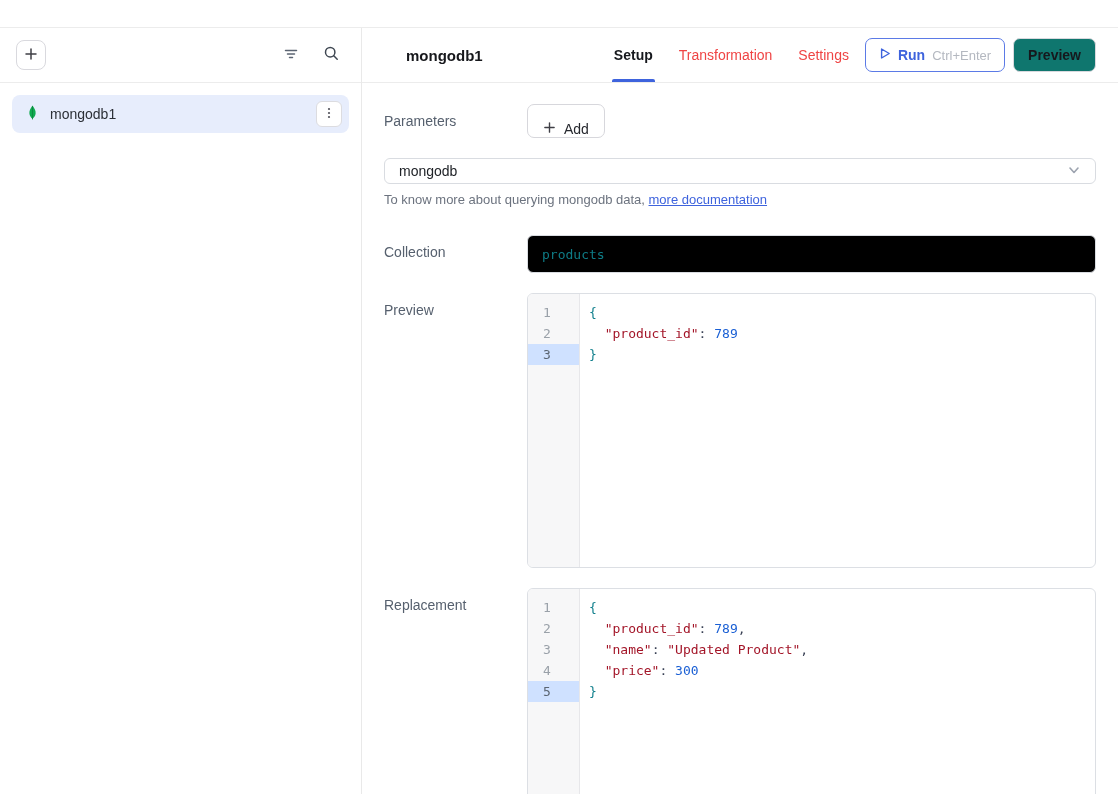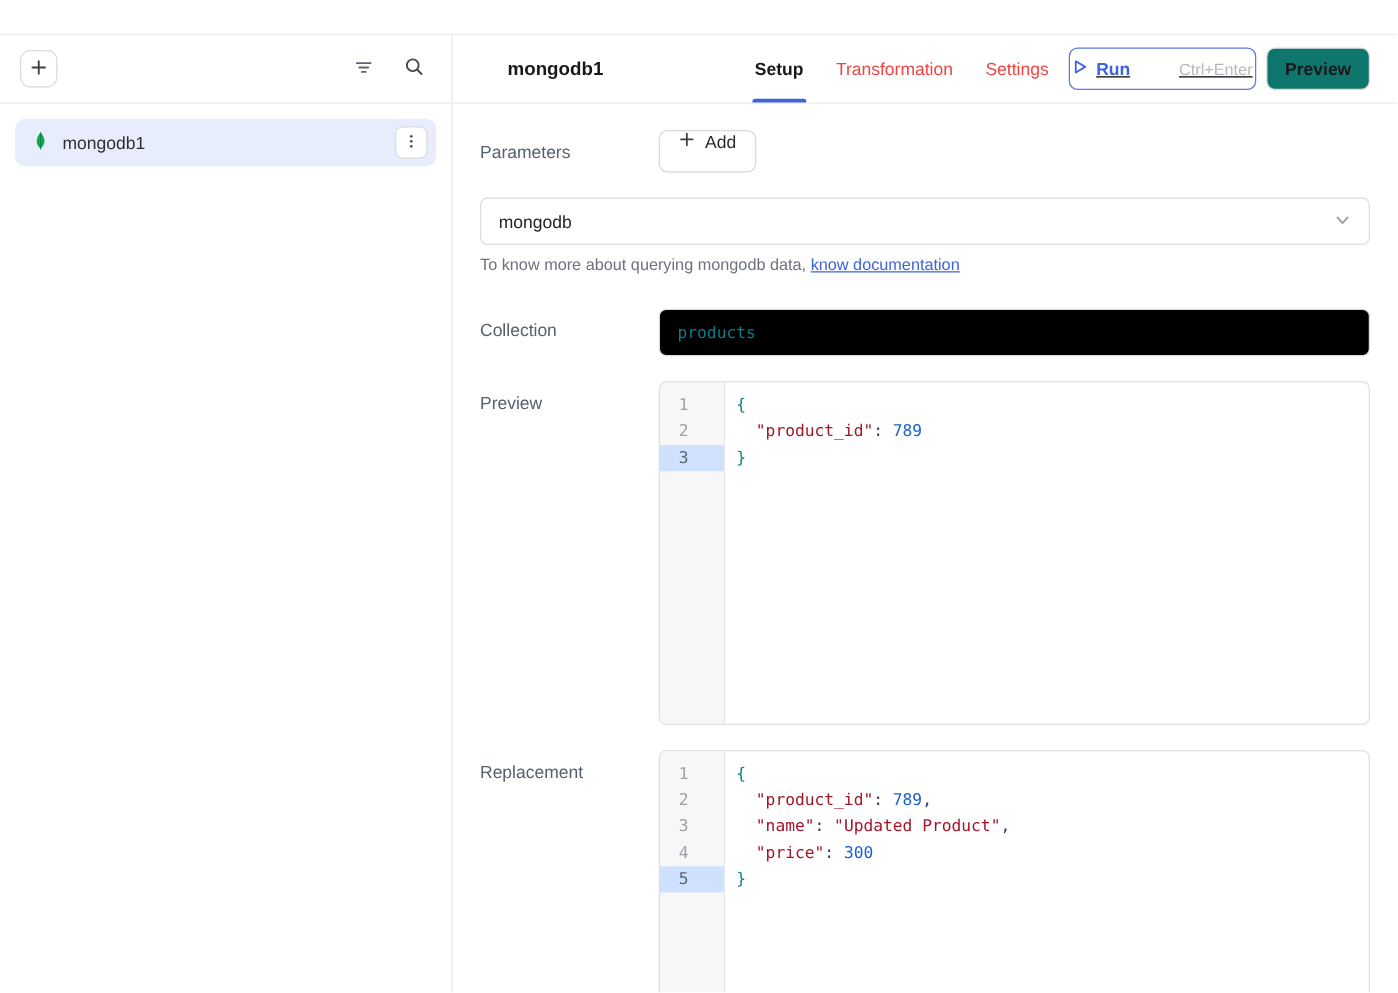--- a/index.html
+++ b/index.html
@@ -26,35 +26,35 @@
 
   
   .main { flex: 1; min-width: 0; display: flex; flex-direction: column; }
   .main-header { height: 55px; flex: none; border-bottom: 1px solid #ececec; display: flex; align-items: stretch; padding: 0 22px 0 44px; }
   .query-title { align-self: center; font-size: 15px; font-weight: 700; color: #17181c; }
   .tabs { margin-left: auto; display: flex; gap: 26px; align-items: stretch; margin-right: 16px; justify-content: space-between; }
   .tab { display: flex; align-items: center; font-size: 14px; color: #ef4444; position: relative; cursor: pointer; white-space: nowrap; }
   .tab.active { color: #16181d; font-weight: 700; }
   .tab.active::after { content: ""; position: absolute; left: -2px; right: -2px; bottom: 0; height: 3px; background: #3e63dd; border-radius: 2px 2px 0 0; }
   .header-actions { display: flex; align-items: center; gap: 8px; }
-  .run-btn { display: flex; align-items: center; gap: 7px; border: 1px solid #5b7ae6; background: #fff; border-radius: 7px; padding: 8px 2px; cursor: pointer; text-decoration: underline; }
+  .run-btn { display: flex; align-items: center; gap: 7px; border: 1px solid #5b7ae6; background: #fff; border-radius: 7px; padding: 8px 13px; cursor: pointer; }
   .run-label { color: #3e63dd; font-weight: 700; font-size: 14px; }
-  .run-shortcut { color: #b4b8c0; font-size: 13px; margin-left: 32px; }
+  .run-shortcut { color: #b4b8c0; font-size: 13px; }
   .preview-btn { border: 1px solid #d9d9de; background: #0f766e; border-radius: 7px; padding: 8px 14px; font-size: 14px; font-weight: 700; color: #16181d; cursor: pointer; font-family: inherit; }
 
   
   .form { padding: 21px 22px 16px 22px; flex: 1; overflow: hidden; }
   .row { display: flex; margin-bottom: 20px; }
   .row.source-row { margin-bottom: 28px; }
   .row-label { width: 143px; flex: none; font-size: 14px; color: #56606e; padding-top: 9px; }
   .row-control { flex: 1; min-width: 0; }
 
-  .add-param-btn { display: inline-flex; align-items: flex-start; gap: 8px; padding: 0 15px; height: 34px; border: 1px solid #d7d7dc; border-radius: 7px; background: #fff; font-size: 14px; font-weight: 500; color: #26282e; cursor: pointer; font-family: inherit; }
-
-  .select { height: 38px; border: 1px solid #d9dce1; border-radius: 6px; background: #fff; display: flex; align-items: center; justify-content: space-between; padding: 0 14px; font-size: 14px; color: #202328; cursor: pointer; }
+  .add-param-btn { display: inline-flex; align-items: flex-end; gap: 8px; padding: 0 15px; height: 34px; border: 1px solid #d7d7dc; border-radius: 7px; background: #fff; font-size: 14px; font-weight: 500; color: #26282e; cursor: pointer; font-family: inherit; }
+
+  .select { height: 26px; border: 1px solid #d9dce1; border-radius: 6px; background: #fff; display: flex; align-items: center; justify-content: space-between; padding: 0 14px; font-size: 14px; color: #202328; cursor: pointer; }
   .helper { margin-top: 8px; font-size: 13px; color: #6c737f; }
   .helper a { color: #3e63dd; text-decoration: underline; cursor: pointer; }
 
   .mono-input { height: 38px; border: 1px solid #d9dce1; border-radius: 6px; background: #000000; display: flex; align-items: center; padding: 0 14px; font-family: "DejaVu Sans Mono", monospace; font-size: 13px; color: #0e7c86; cursor: text; }
 
   .editor { border: 1px solid #dcdfe4; border-radius: 6px; background: #fff; display: flex; overflow: hidden; }
   .editor.filter-editor { height: 275px; }
   .editor.replacement-editor { height: 240px; }
   .gutter { width: 52px; flex: none; background: #f7f7f8; border-right: 1px solid #e7e7ea; padding-top: 8px; font-family: "DejaVu Sans Mono", monospace; font-size: 13px; color: #9aa1a9; }
   .ln { height: 21px; line-height: 21px; padding-left: 15px; }
@@ -164,21 +164,21 @@
       <div class="row source-row">
         <div class="row-control">
           <div class="select">
             <span>mongodb</span>
             <span>
               <svg width="14" height="14" viewBox="0 0 14 14">
                   <path d="M3 5l4 4.5L11 5" stroke="#9ca3af" stroke-width="1.6" fill="none" stroke-linecap="round" stroke-linejoin="round"></path>
                 </svg>
             </span>
           </div>
-          <div class="helper"><span>To know more about querying mongodb data, </span><a>know documentation</a></div>
+          <div class="helper"><span>To know more about querying mongodb data, </span><a>more documentation</a></div>
         </div>
       </div>
 
 
       <div class="row">
         <div class="row-label">Collection</div>
         <div class="row-control">
           <div class="mono-input">
             <span>products</span>
           </div>

